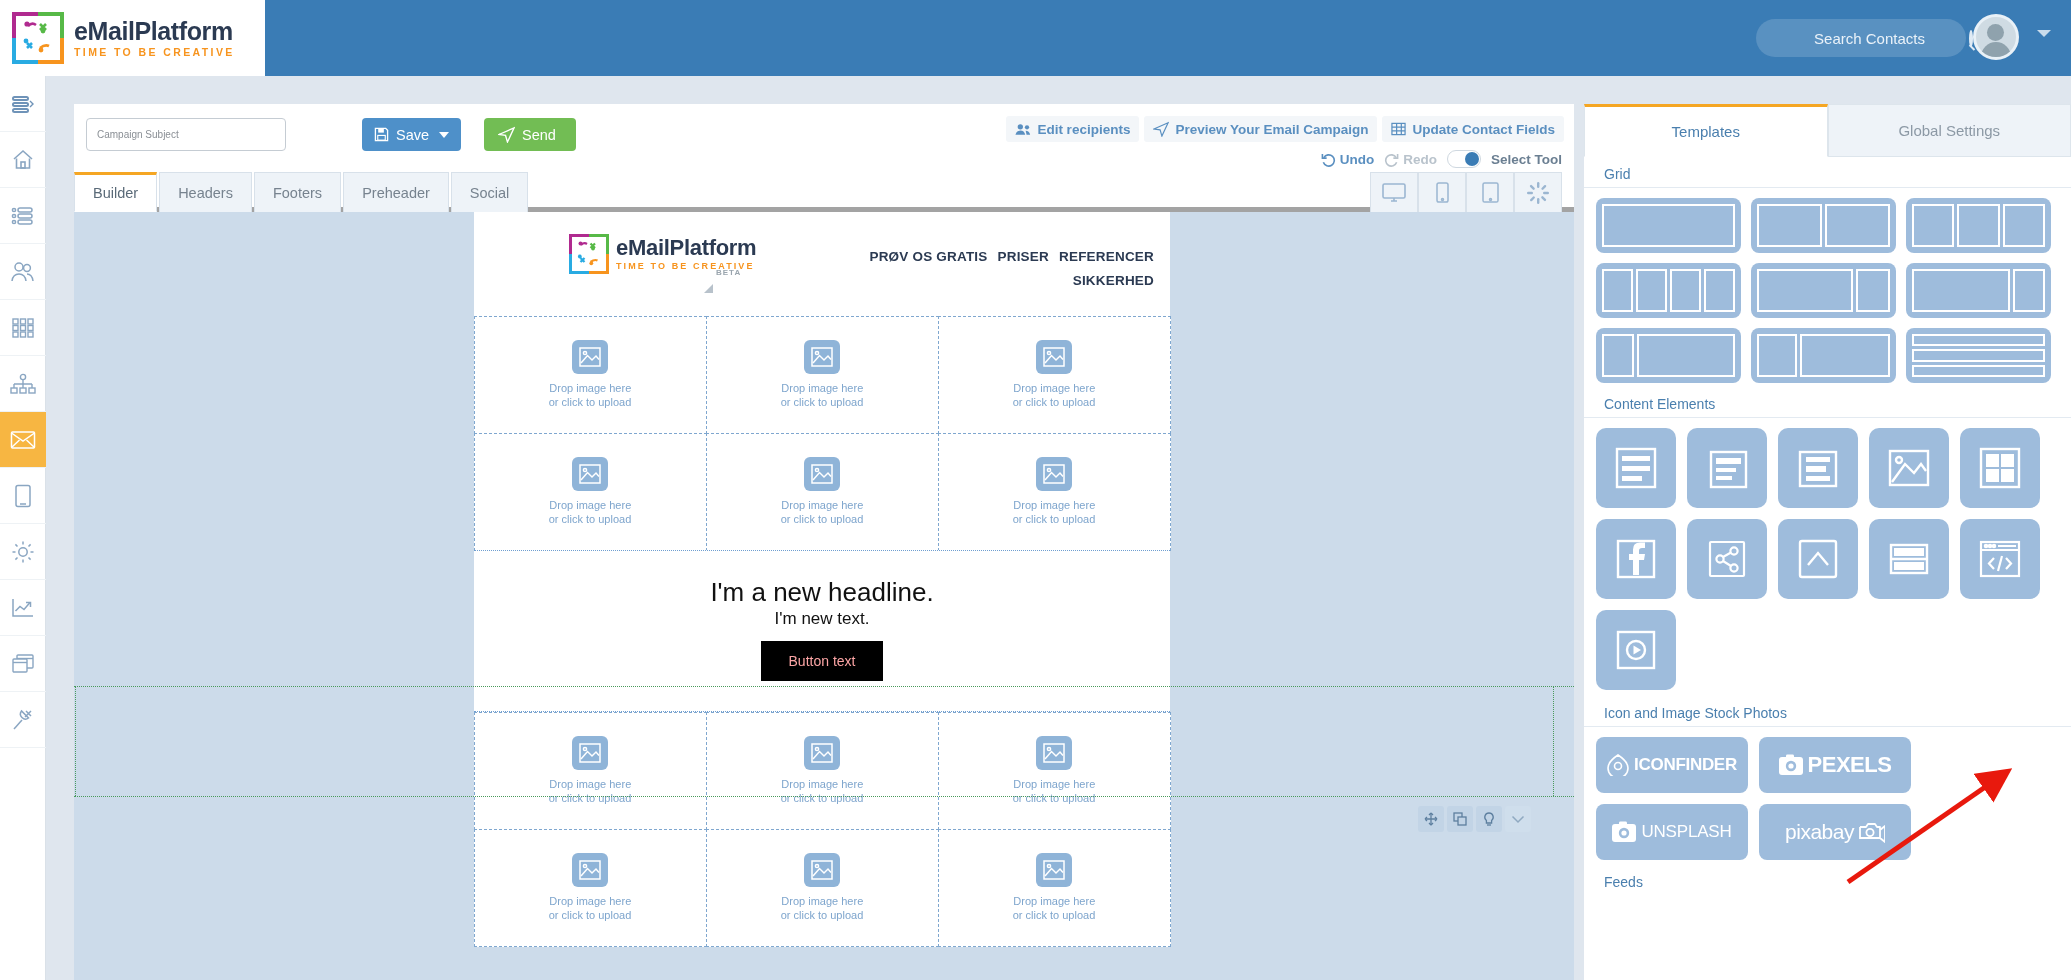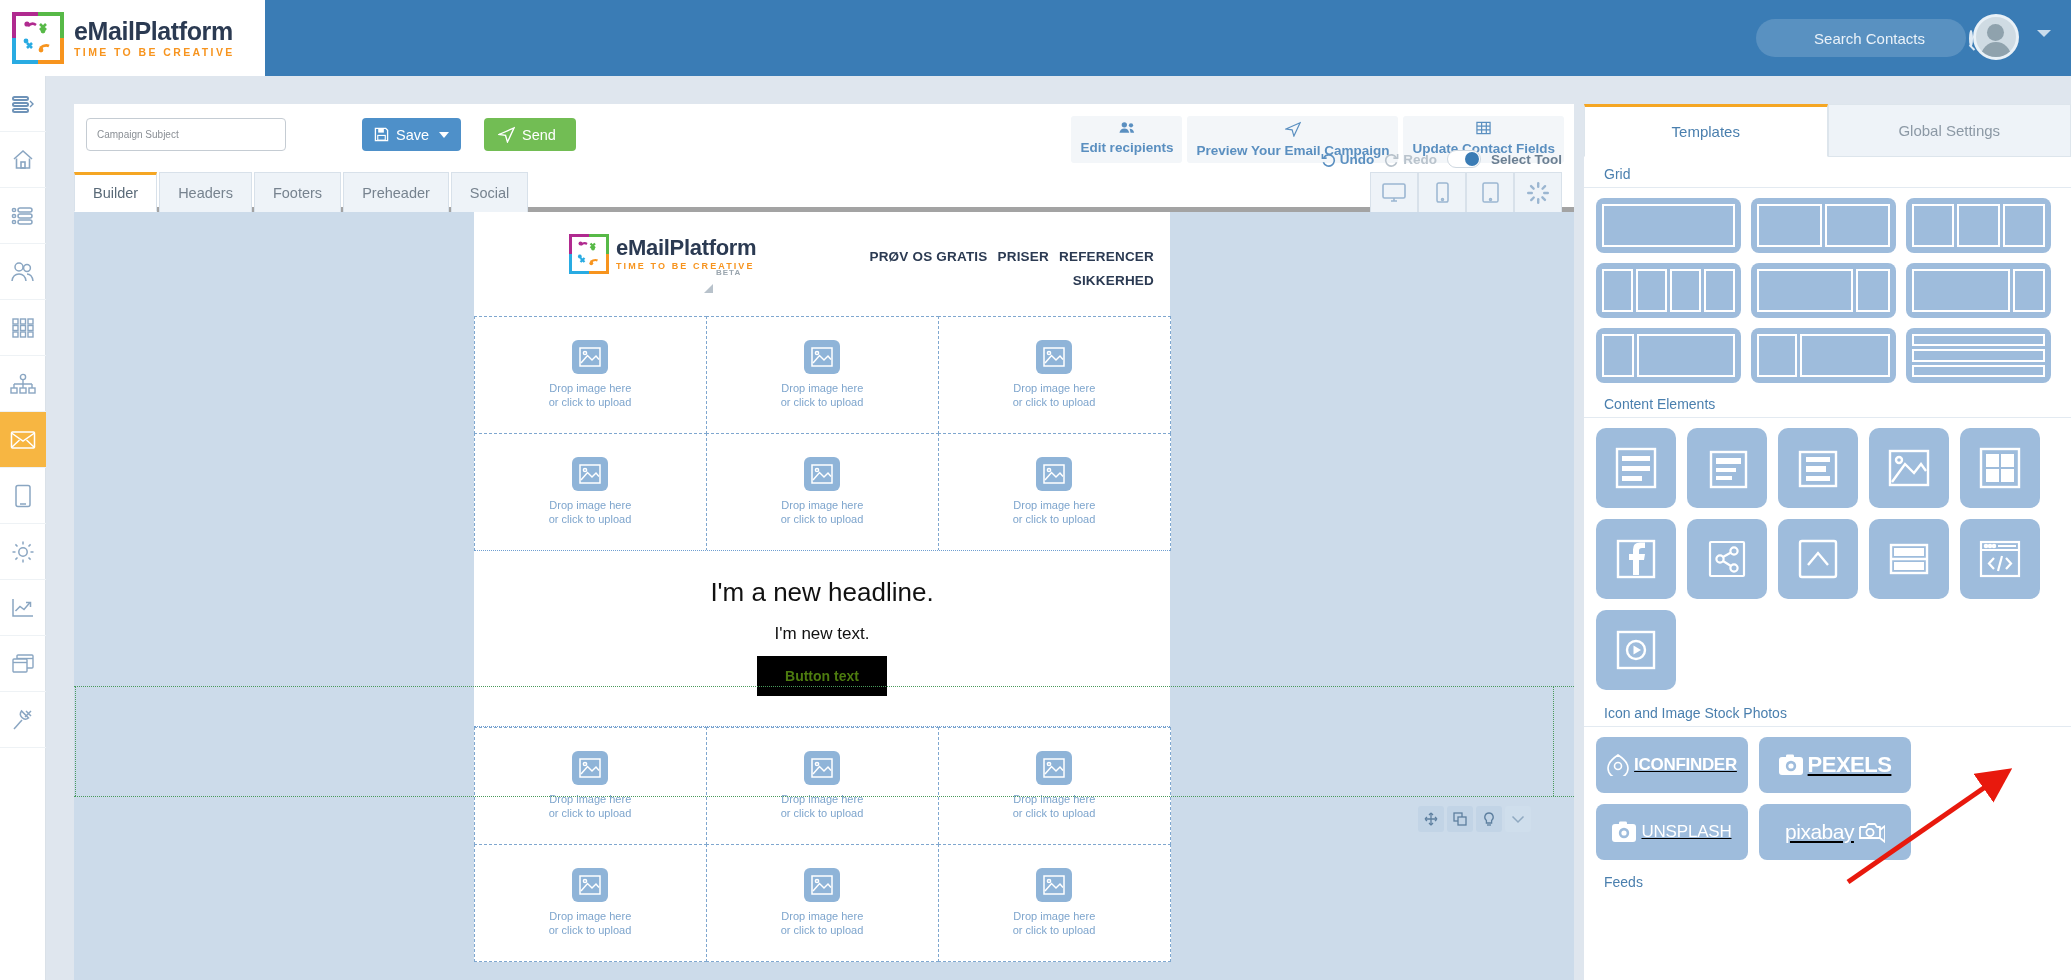--- a/index.html
+++ b/index.html
@@ -72,21 +72,21 @@
   }
   #btn-save .cr { width:0;height:0;border-left:5px solid transparent;border-right:5px solid transparent;border-top:6px solid #fff;margin-left:3px;}
   #btn-send {
     position: absolute; left: 410px; top: 14px; height: 33px; min-width: 92px;
     background: #72bd54; border: 0; border-radius: 4px; color: #fff; font-size: 14.5px;
     display: flex; align-items: center; gap: 7px; padding: 0 14px; cursor: pointer; font-family:"Liberation Sans",sans-serif;
   }
   .tool-links { position: absolute; right: 10px; top: 12px; display: flex; gap: 5px; }
   .tool-link {
     background: #f3f6f9; color: #5a8fc0; font-size: 13.5px; border-radius: 3px;
-    padding: 5px 9px; display: flex; align-items: center; gap: 6px; cursor: pointer; white-space: nowrap; font-weight:bold;flex-direction:column;
+    padding: 5px 9px; display: flex; align-items: center; gap: 6px; cursor: pointer; white-space: nowrap; font-weight:bold;
   }
   .undo-row { position: absolute; right: 12px; top: 46px; display: flex; align-items: center; gap: 10px; font-size: 13.5px; }
   .undo-row .u { color: #5a8fc0; display:flex; align-items:center; gap:4px; cursor:pointer; font-weight:bold;}
   .undo-row .r { color: #b9c3cc; display:flex; align-items:center; gap:4px; cursor:pointer; font-weight:bold;}
   .toggle-sw { width: 34px; height: 18px; border-radius: 9px; background: #fff; border: 1px solid #cfd8e0; position: relative; cursor: pointer; }
   .toggle-sw::after { content:''; position:absolute; right:1px; top:1px; width:14px; height:14px; border-radius:50%; background:#3a7cb5; }
   .undo-row .sel { color: #6b7f92; font-weight: bold; }
 
   
   #tabs { position: absolute; top: 68px; left: 0; width: 1500px; height: 40px; border-bottom: 5px solid #a3a3a3; }
@@ -124,22 +124,22 @@
   .icell { flex: 1; height: 118px; border: 1px dashed #7fa7cf; margin: -0.5px;
            display: flex; flex-direction: column; align-items: center; justify-content: center; cursor: pointer; background:#fff;}
   .icell .ph { width: 36px; height: 34px; background: #8fb4d8; border-radius: 6px;
                display:flex;align-items:center;justify-content:center; margin-bottom: 8px;}
   .icell .lbl { font-size: 11px; color: #7ea5cd; text-align: right; line-height: 1.25; }
 
   
   #hblock { position: relative; padding: 26px 0 30px; text-align: center;
             border-top: 1px dotted #6f9ed0; border-bottom: 1px dotted #6f9ed0; background:#fff;}
   #hblock .hl { font-size: 26px; color: #111; font-family: "Liberation Sans", sans-serif; }
-  #hblock .tx { font-size: 17px; color: #111; margin-top: 16px; }
-  #hblock .bt { display: inline-block; background: #000; color: #4d7c0f; font-size: 14px; font-weight: bold;
+  #hblock .tx { font-size: 17px; color: #111; margin-top: 1px; }
+  #hblock .bt { display: inline-block; background: #000; color: #fca5a5; font-size: 14px; font-weight: normal;
                 padding: 12px 28px; margin-top: 12px; cursor: pointer; }
   
   .greenline { position: absolute; left: 0; width: 1500px; height: 0; border-top: 1px dotted #4a9a5c; z-index: 4;}
   .greenside { position: absolute; width: 0; height: 110px; border-left: 1px dotted #4a9a5c; z-index: 4;}
 
   
   #blocktools { position: absolute; left: 1418px; top: 806px; display: flex; gap: 3px; z-index: 6; }
   .bt-btn { width: 26px; height: 26px; background: #c2d4e6; border-radius: 3px;
             display: flex; align-items: center; justify-content: center; cursor: pointer; }
 
@@ -152,21 +152,21 @@
   .rtabs2 { display: flex; height: 49px; }
   .rtabs2 .rtab { font-size: 14.5px; }
   .sec-title { font-size: 14px; color: #4a7fae; padding: 9px 20px 5px; border-bottom: 1px solid #e3eaf1; }
   .thumbs { display: flex; flex-wrap: wrap; gap: 10px; padding: 10px 12px 4px; }
   .thumb { width: 145px; height: 55px; background: #9ebcdc; border-radius: 8px; padding: 6px; display: flex; gap: 3px; cursor: pointer; }
   .thumb .c { background: #9ebcdc; border: 2px solid #fff; flex: 1; }
   .thumb.stack { flex-direction: column; }
   .ce-grid { display: flex; flex-wrap: wrap; gap: 11px; padding: 10px 12px 6px; }
   .ce { width: 80px; height: 80px; background: #9ebcdc; border-radius: 10px;
         display: flex; align-items: center; justify-content: center; cursor: pointer; }
-  .stock { display: flex; flex-wrap: wrap; gap: 11px; padding: 10px 12px 6px; text-decoration: underline; }
+  .stock { display: flex; flex-wrap: wrap; gap: 11px; padding: 10px 12px 6px; }
   .stk { width: 152px; height: 56px; background: #9ebcdc; border-radius: 8px;
          display: flex; align-items: center; justify-content: center; gap: 5px; color: #fff; cursor: pointer; }
   #red-arrow { position: absolute; left: 1840px; top: 760px; z-index: 20; pointer-events: none; }
 </style>
 </head>
 <body>
 
 <div id="topbar">
   <div id="logo-area">
     <div class="logo-mark">

